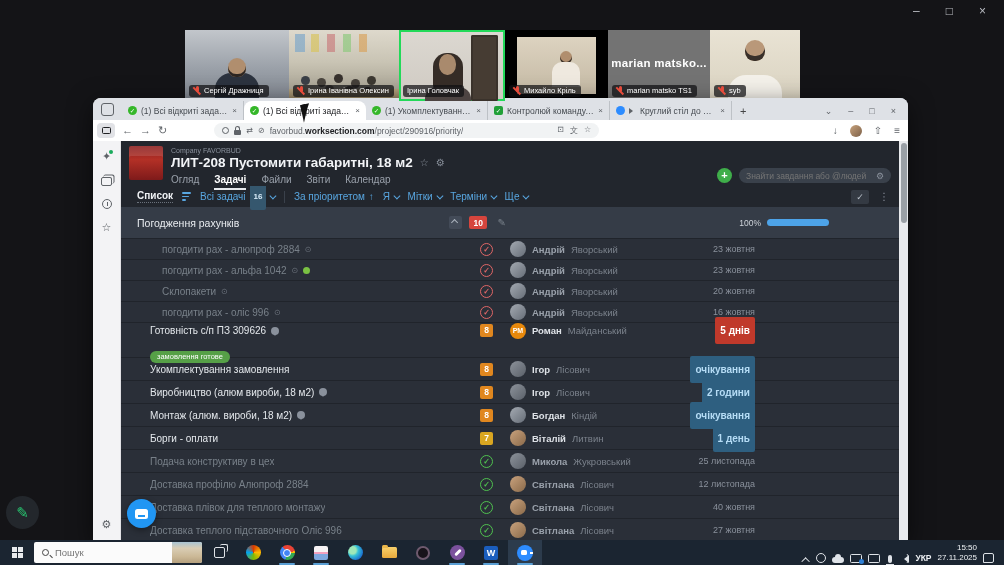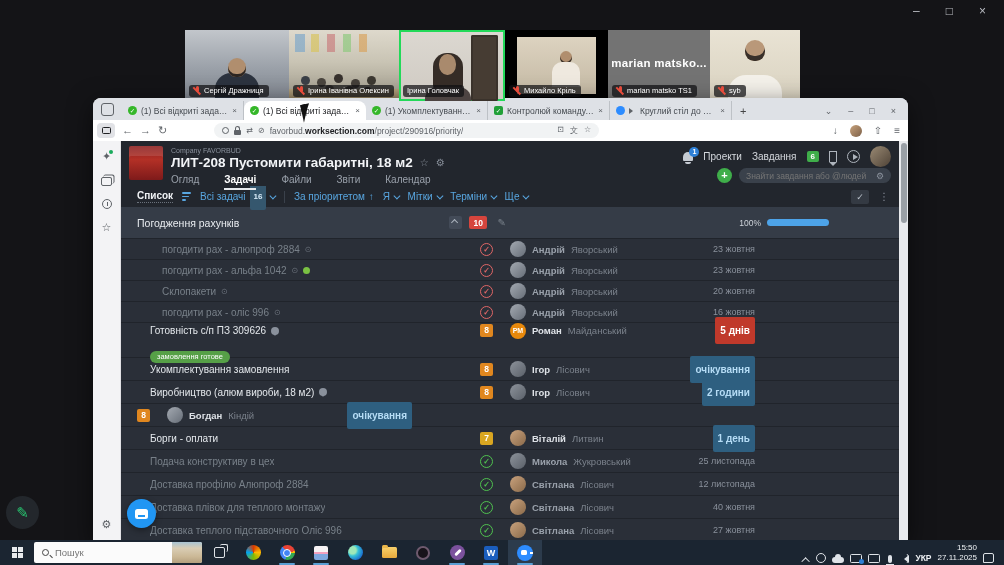--- a/index.html
+++ b/index.html
@@ -97,21 +97,21 @@
   .bscroll .thumb { position:absolute; top:2px; left:1.5px; width:6px; height:80px; background:#9aa0a6; border-radius:3px; }
 
   
   .ws-header { position:relative; height:45px; background:#22262d; }
   .ws-left { position:absolute; left:8px; top:5px; display:flex; gap:8px; }
   .ws-logo { width:34px; height:34px; border-radius:2px; background:linear-gradient(180deg,#8a1e1e 0%,#b33026 40%,#7e1a1a 100%); box-shadow:inset 0 10px 0 rgba(255,255,255,.12); }
   .ws-company { font-size:7px; color:#8a919c; margin-top:1px; }
   .ws-title-row { display:flex; align-items:center; gap:7px; margin-top:1px; }
   .ws-title { font-size:13.5px; font-weight:bold; color:#f2f4f7; white-space:nowrap; }
   .ws-title-ic { color:#8a919c; font-size:10px; }
-  .ws-nav { display:flex; gap:25px; margin-top:4px; font-size:10px; color:#9aa1ab; }
+  .ws-nav { display:flex; gap:15px; margin-top:4px; font-size:10px; color:#9aa1ab; }
   .ws-nav .nav-item { padding-bottom:3px; }
   .ws-nav .active { color:#fff; font-weight:bold; border-bottom:2px solid #e8ebee; }
   .ws-right-top { position:absolute; top:5px; right:8px; display:flex; align-items:center; gap:10px; font-size:10px; color:#d5d9de; }
   .bell { position:relative; width:10px; height:9px; background:#c6cbd2; border-radius:5px 5px 1px 1px; }
   .bell::after { content:""; position:absolute; left:2px; bottom:-3px; width:6px; height:2px; background:#c6cbd2; border-radius:0 0 2px 2px; }
   .bell .nbadge { position:absolute; top:-5px; right:-6px; background:#2f80d6; color:#fff; font-size:7px; font-weight:bold; border-radius:50%; width:10px; height:10px; line-height:10px; text-align:center; }
   .gbadge { background:#3fae4a; color:#fff; font-size:8px; font-weight:bold; border-radius:2px; padding:1px 4px; }
   .bmk { width:8px; height:11px; border:1.3px solid #aeb4bc; border-bottom:none; position:relative; }
   .bmk::after { content:""; position:absolute; bottom:-4px; left:-1.3px; border-left:4.6px solid transparent; border-right:4.6px solid transparent; border-top:4px solid #aeb4bc; }
   .playc { width:13px; height:13px; border:1.3px solid #aeb4bc; border-radius:50%; position:relative; }
@@ -393,31 +393,20 @@
                 <span class="ws-title-ic">⚙</span>
               </div>
               <div class="ws-nav">
                 <span class="nav-item">Огляд</span>
                 <span class="nav-item active">Задачі</span>
                 <span class="nav-item">Файли</span>
                 <span class="nav-item">Звіти</span>
                 <span class="nav-item">Календар</span>
               </div>
             </div>
-          </div>
-          <div class="ws-right-top">
-            <span class="bell">
-                <span class="nbadge">1</span>
-              </span>
-            <span>Проекти</span>
-            <span>Завдання</span>
-            <span class="gbadge">6</span>
-            <span class="bmk"></span>
-            <span class="playc"></span>
-            <span class="avatar-ws"></span>
           </div>
           <div class="ws-right-search">
             <span class="addtask">+</span>
             <div class="ws-search">
               <input placeholder="Знайти завдання або @людей" style="">
               <span class="gear">⚙</span>
             </div>
           </div>
         </div>
 
@@ -582,20 +571,24 @@
             </div>
           <div class="c-person">
               <span class="av"></span>
               <span class="fname">Ігор</span>
               <span class="lname">Лісович</span>
             </div>
           <div class="c-right"><span class="badge blue">2 години</span></div>
           <div class="c-tail"></div>
         </div>
         <div class="trow">
+          <div class="c-title">
+              <span class="tx">Монтаж (алюм. вироби, 18 м2)</span>
+              <span class="pin"></span>
+            </div>
           <div class="c-status">
               <span class="pr o">8</span>
             </div>
           <div class="c-person">
               <span class="av m1"></span>
               <span class="fname">Богдан</span>
               <span class="lname">Кіндій</span>
             </div>
           <div class="c-right"><span class="badge blue">очікування</span></div>
           <div class="c-tail"></div>

